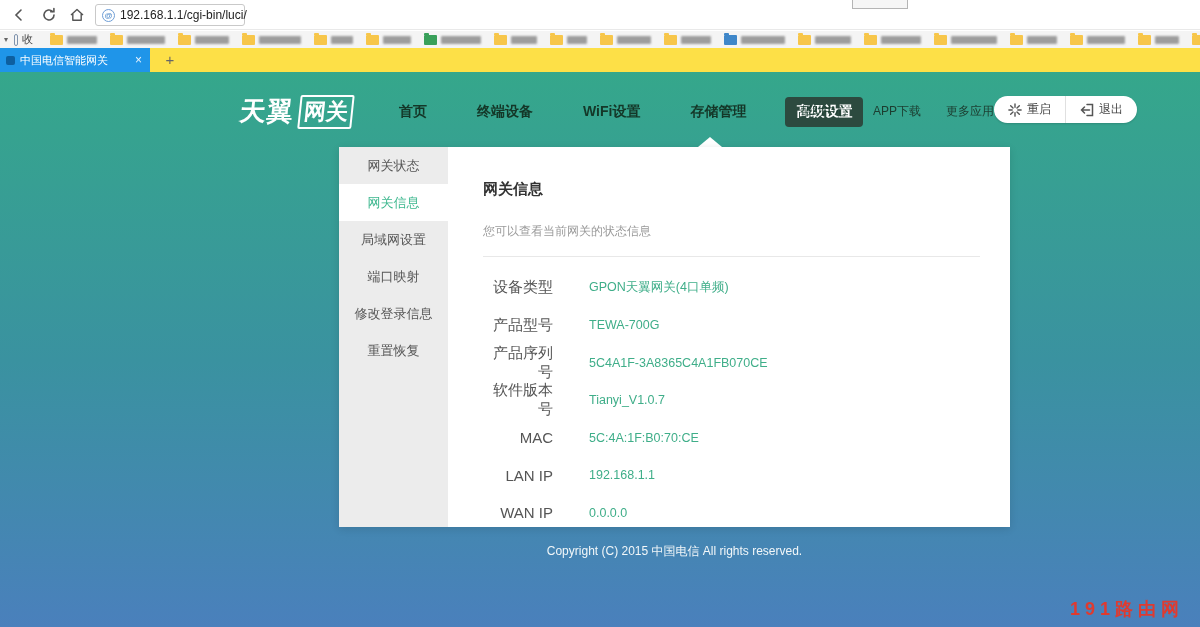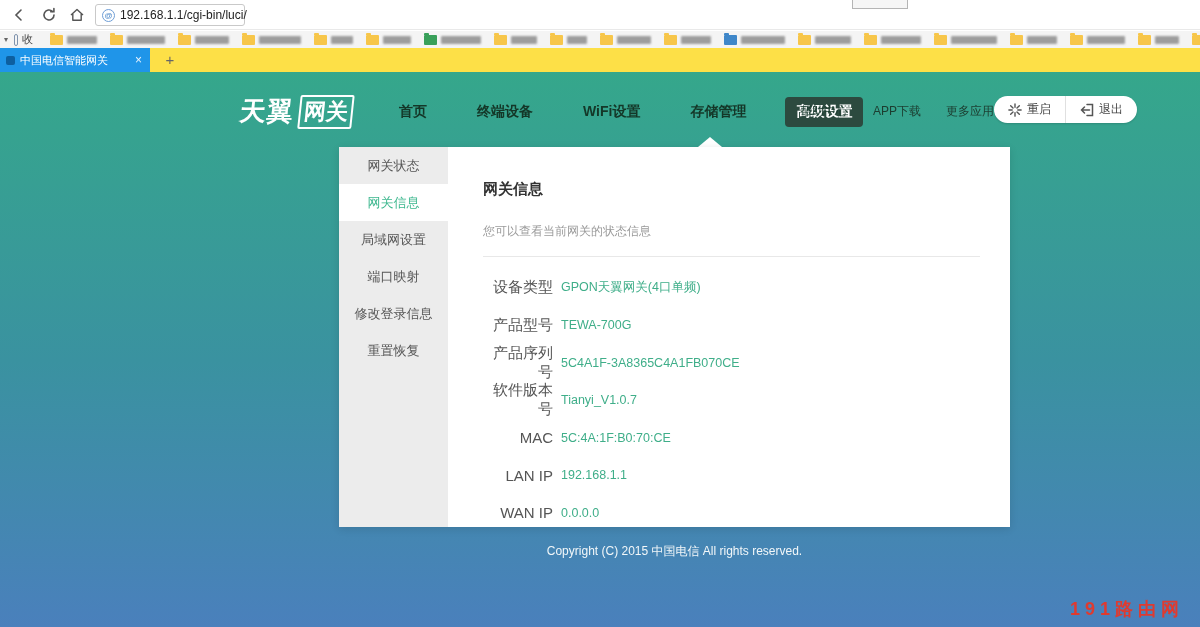--- a/index.html
+++ b/index.html
@@ -64,21 +64,21 @@
   .side-item { height:37px; display:flex; align-items:center; justify-content:center; font-size:13px; color:#555; cursor:pointer; }
   .side-item.active { background:#fff; color:#3cb78e; }
 
   .content { flex:1 1 auto; padding:33px 30px 0 35px; }
   .c-title { font-size:15px; font-weight:bold; color:#333; }
   .c-sub { font-size:12px; color:#9a9a9a; margin-top:24px; }
   .c-divider { height:1px; background:#e8e8e8; margin-top:16px; }
   .fields { margin-top:12px; }
   .field-row { height:37.5px; display:flex; align-items:center; }
   .f-label { width:70px; text-align:right; font-size:15px; color:#555; flex:0 0 70px; }
-  .f-value { margin-left:8px; font-size:12.5px; color:#3fae89; }
+  .f-value { margin-left:36px; font-size:12.5px; color:#3fae89; }
 
   .pg-footer { position:absolute; left:339px; top:471px; width:671px; text-align:center; font-size:12px; color:#f2f7f9; }
 
   .watermark { position:absolute; right:16px; bottom:6px; font-size:18px; font-weight:bold; color:#e03a2f; letter-spacing:5px; white-space:nowrap;margin-top:15px; }
 </style>
 </head>
 <body>
 
 <div class="stage">
 

